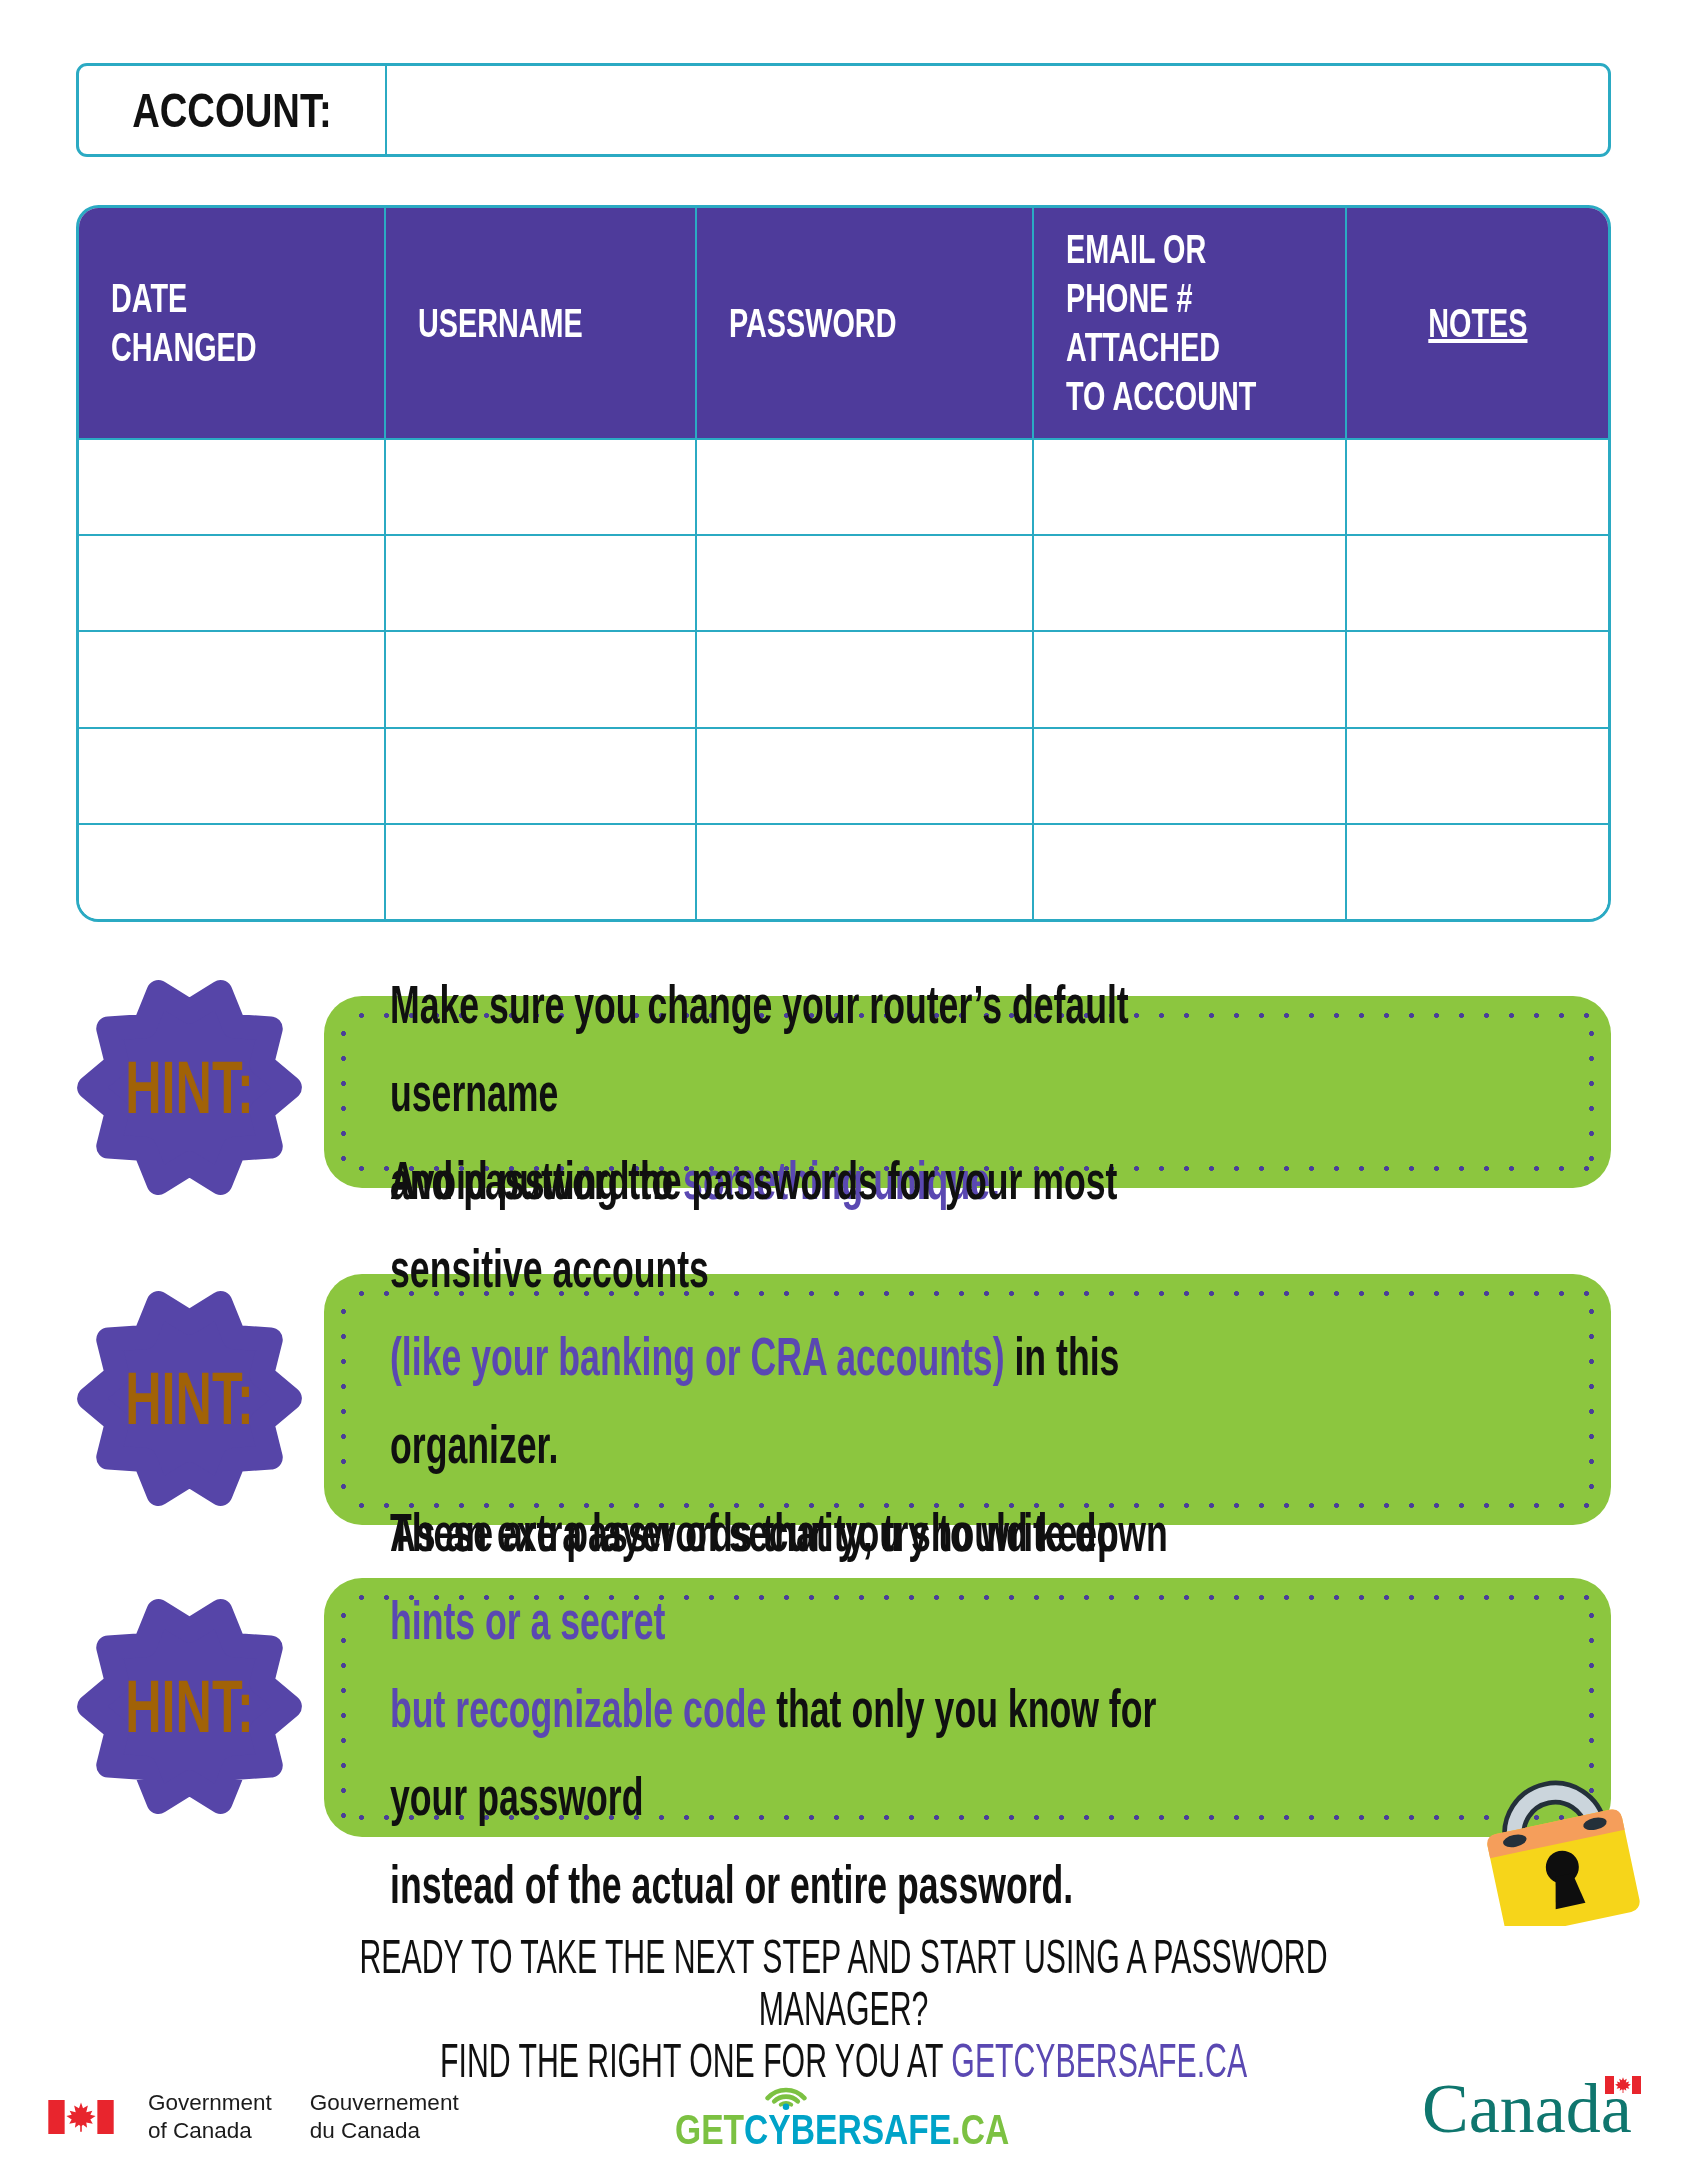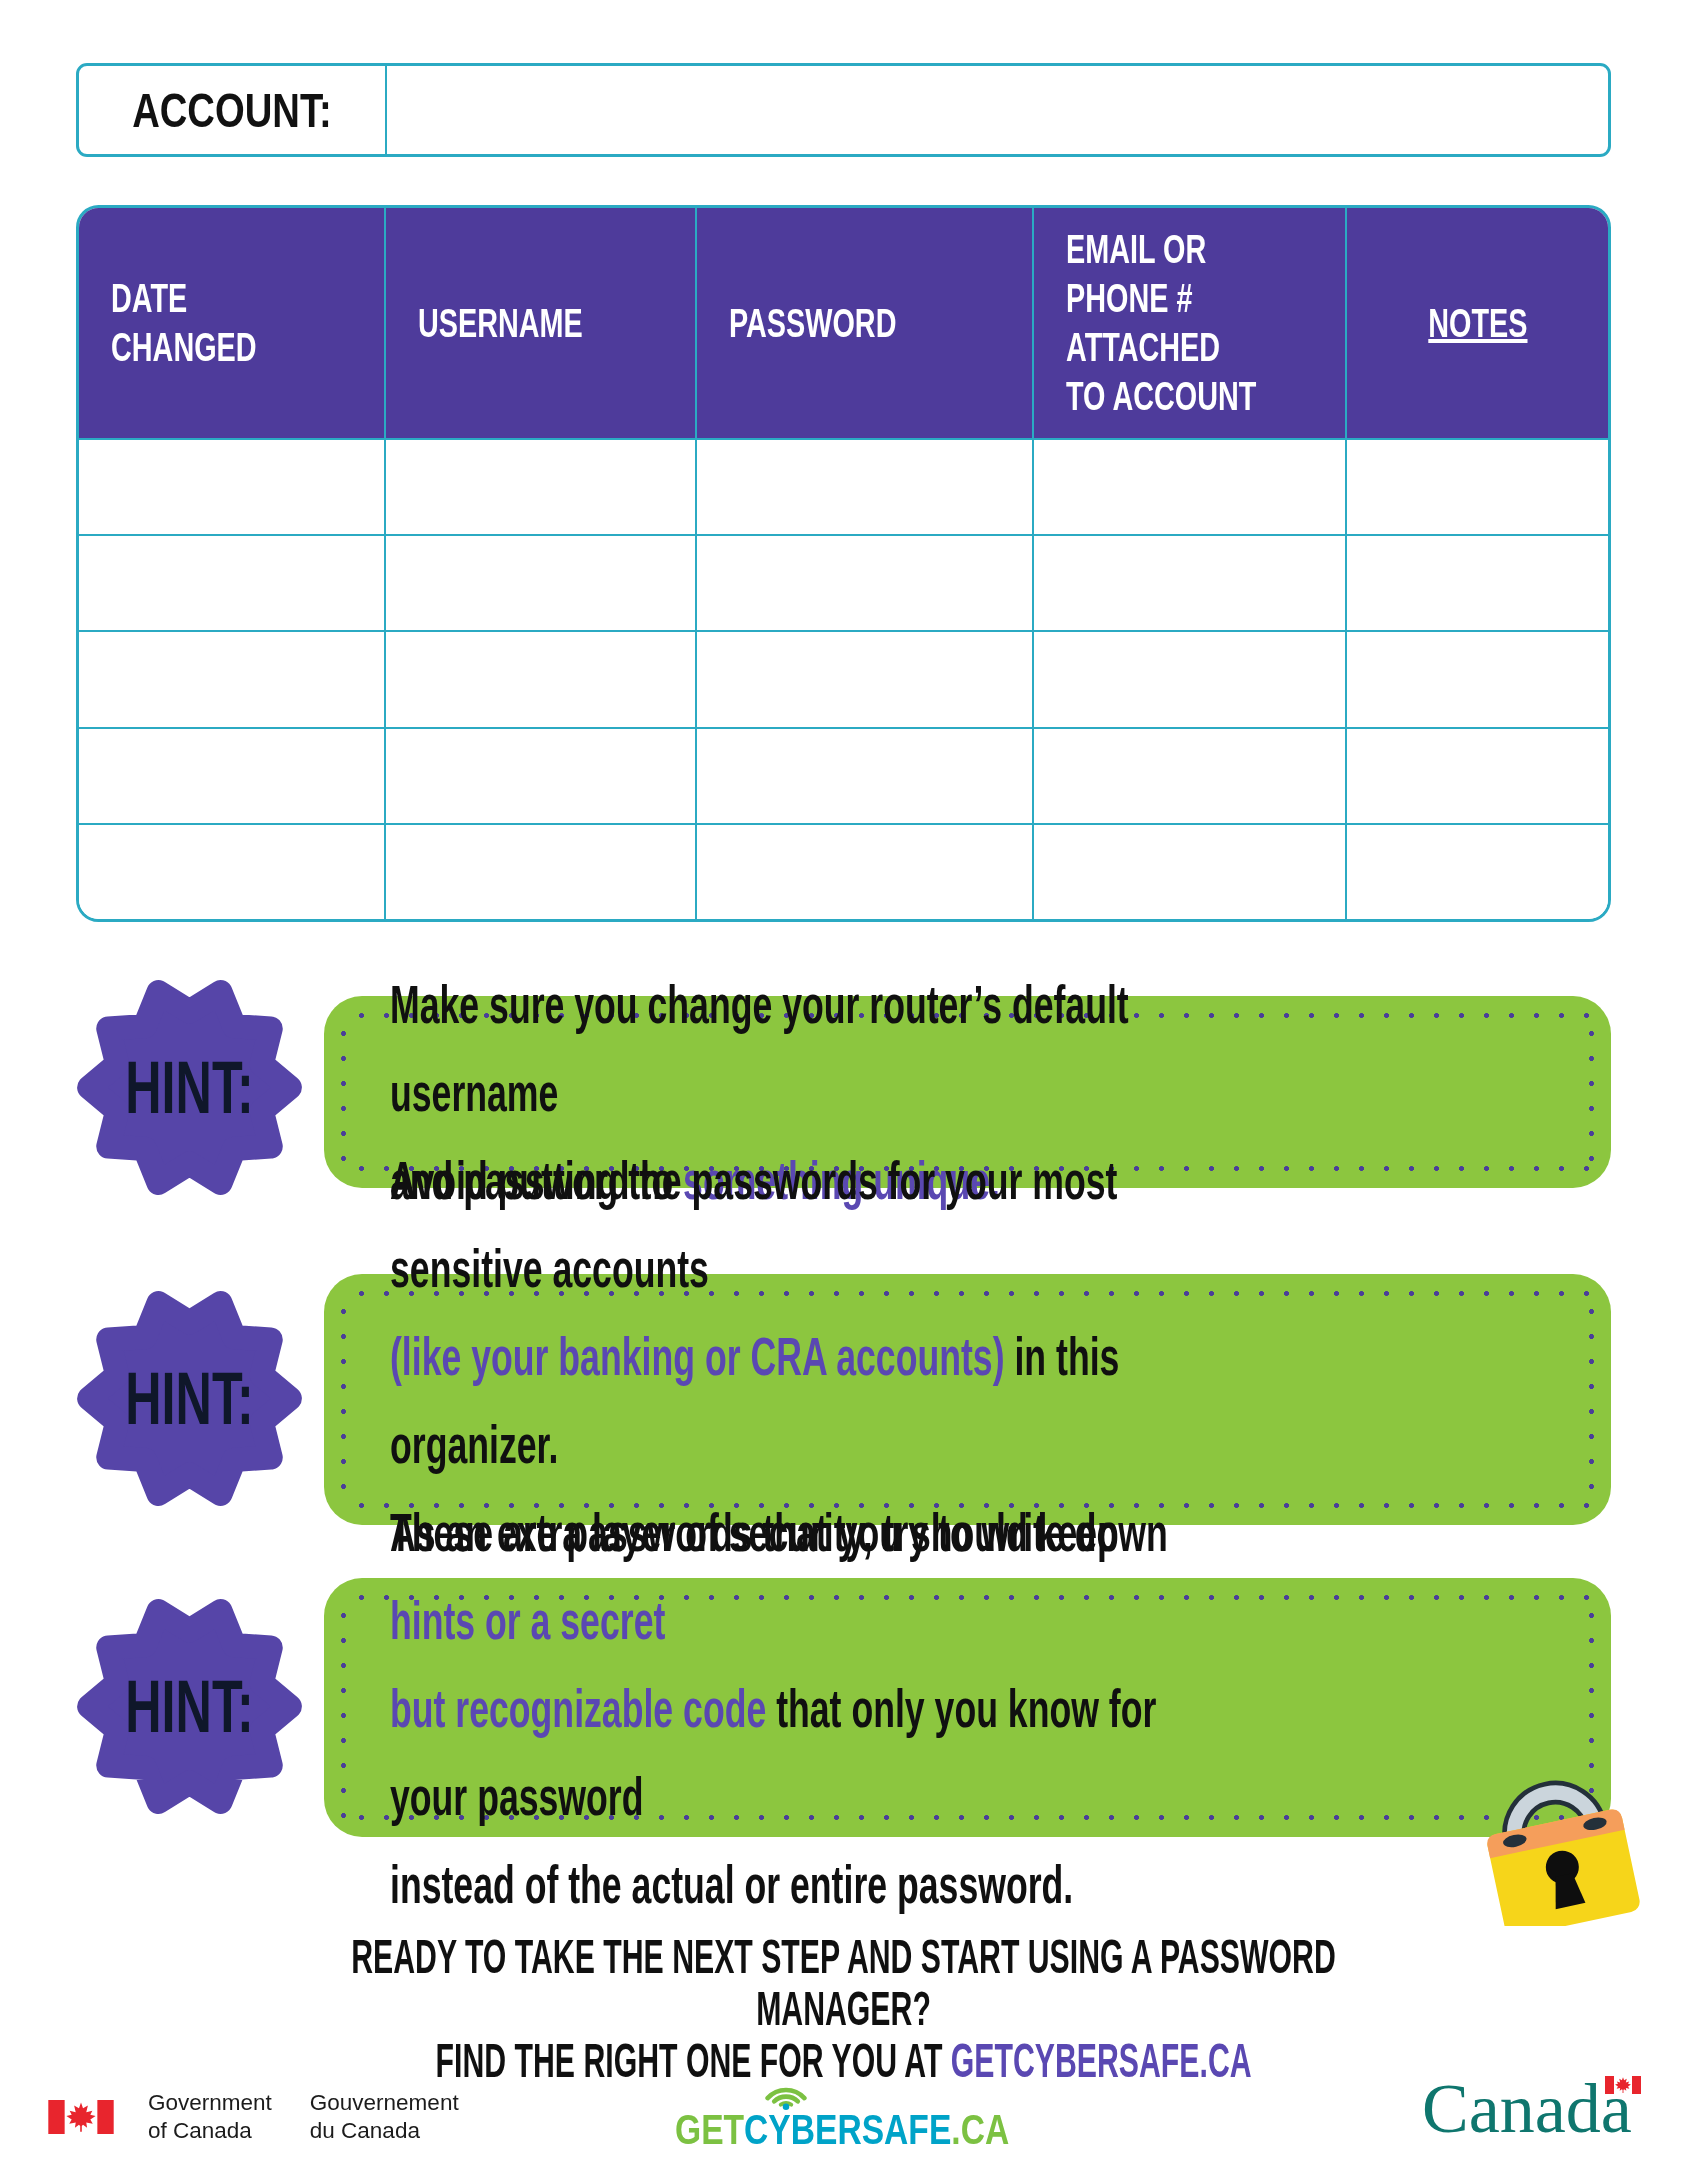--- a/index.html
+++ b/index.html
@@ -28,21 +28,21 @@
        align-items:center;padding-left:32px;}
   .thead .cell.center{justify-content:center;padding-left:0;text-decoration:underline;}
   .c1{width:307px;} .c2{width:311px;} .c3{width:337px;} .c4{width:313px;} .c5{flex:1;border-right:none;}
   .tbody{flex:1;display:flex;flex-direction:column;}
   .trow{flex:1;display:flex;border-top:2.6px solid #2BAAC3;background:#fff;}
 
   
   .badge{position:absolute;left:68px;width:243px;height:243px;}
   .badge svg{position:absolute;left:0;top:0;width:100%;height:100%;}
   .badge .lbl{position:absolute;inset:0;display:flex;align-items:center;justify-content:center;
-        color:#0f172a;font-weight:bold;font-size:74px;}
+        color:#a16207;font-weight:bold;font-size:74px;}
   .b1{top:966px;} .b2{top:1277px;} .b3{top:1585px;}
 
   
   .hintbox{position:absolute;left:324px;width:1287px;background:#8CC63F;border-radius:38px;}
   .h1{top:996px;height:192px;} .h2{top:1274px;height:251px;} .h3{top:1578px;height:259px;}
   .dots{position:absolute;inset:17px;
     background-image:
       radial-gradient(circle,#4A3E99 2.3px,rgba(0,0,0,0) 2.6px),
       radial-gradient(circle,#4A3E99 2.3px,rgba(0,0,0,0) 2.6px),
       radial-gradient(circle,#4A3E99 2.3px,rgba(0,0,0,0) 2.6px),
@@ -51,21 +51,21 @@
     background-position:8px 0,8px 100%,0 8px,100% 8px;
     background-repeat:repeat-x,repeat-x,repeat-y,repeat-y;}
   .hinttext{position:absolute;inset:0;display:flex;align-items:center;padding-left:66px;
         font-weight:bold;font-size:54px;line-height:88px;color:#101010;}
   .accent{color:#5A48B2;}
 
   
   .lock{position:absolute;left:1456px;top:1728px;width:189px;height:198px;}
 
   
-  .cta{position:absolute;left:0;top:1931px;width:1687px;text-align:center;font-weight:bold;
+  .cta{position:absolute;left:0;top:1931px;width:1687px;text-align:center;font-weight:normal;
        font-size:48px;line-height:52px;color:#101010;}
 
   
   .gov{position:absolute;left:48px;top:2089px;display:flex;align-items:center;gap:34px;}
   .gov .txts{display:flex;gap:38px;}
   .gov .txt{font-size:22.5px;line-height:28px;color:#1C1C1C;white-space:pre-line;}
 
   .gcs{position:absolute;left:675px;top:2081px;width:370px;height:73px;}
   .gcs .wifi{position:absolute;left:90px;top:0;}
   .gcs .txt{position:absolute;left:0;top:25px;font-weight:bold;font-size:42px;white-space:nowrap;}

